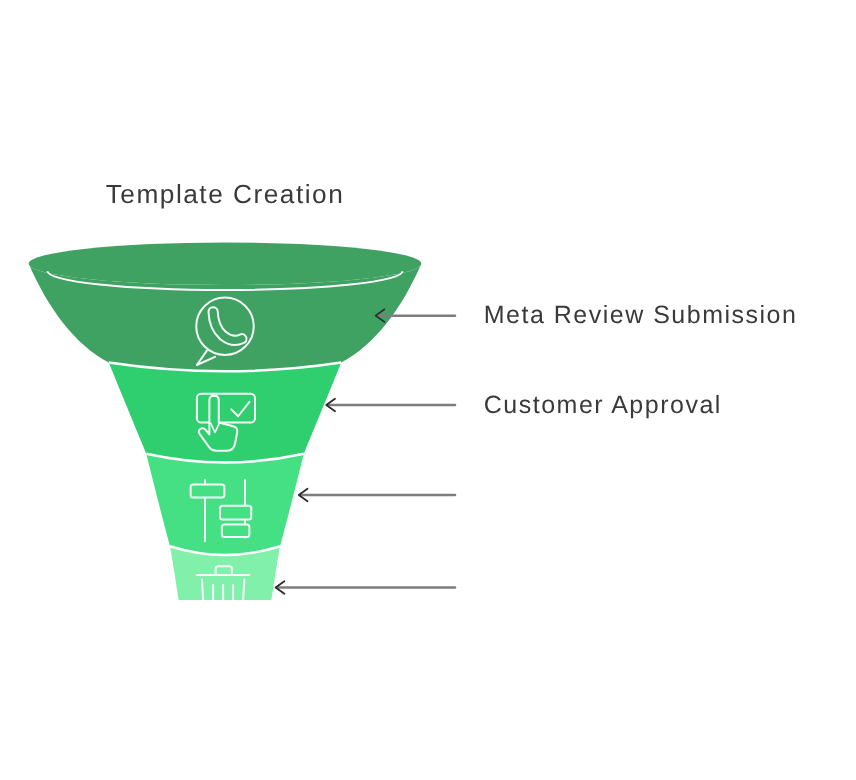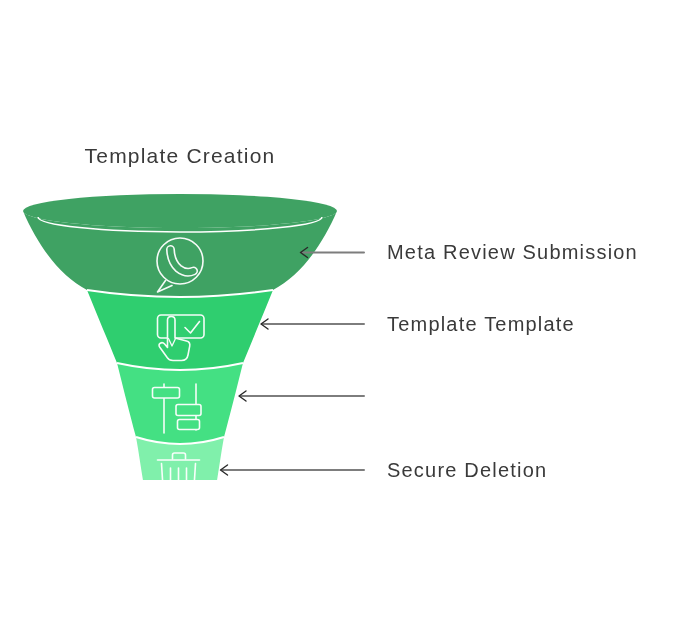--- a/index.html
+++ b/index.html
@@ -92,16 +92,15 @@
         <path stroke-width="1.4" d="M 246 391 L 239 396 L 246 401" stroke="#2a2a2a"></path>
       </g>
       <g>
         <line stroke-width="2" x1="221.5" y1="470" x2="364" y2="470" stroke="#7d7d7d"></line>
         <path stroke-width="1.4" d="M 227.5 465 L 220.5 470 L 227.5 475" stroke="#2a2a2a"></path>
       </g>
     </g>
   </svg>
 
   <div class="stage-label" style="top:240px;">Meta Review Submission</div>
-  <div class="stage-label" style="top:312px;">Template Template</div>
-  <div class="stage-label" style="top:458px;">Secure Deletion</div>
+  <div class="stage-label" style="top:312px;">Customer Approval</div>
 
 </div>
 
 </body></html>

